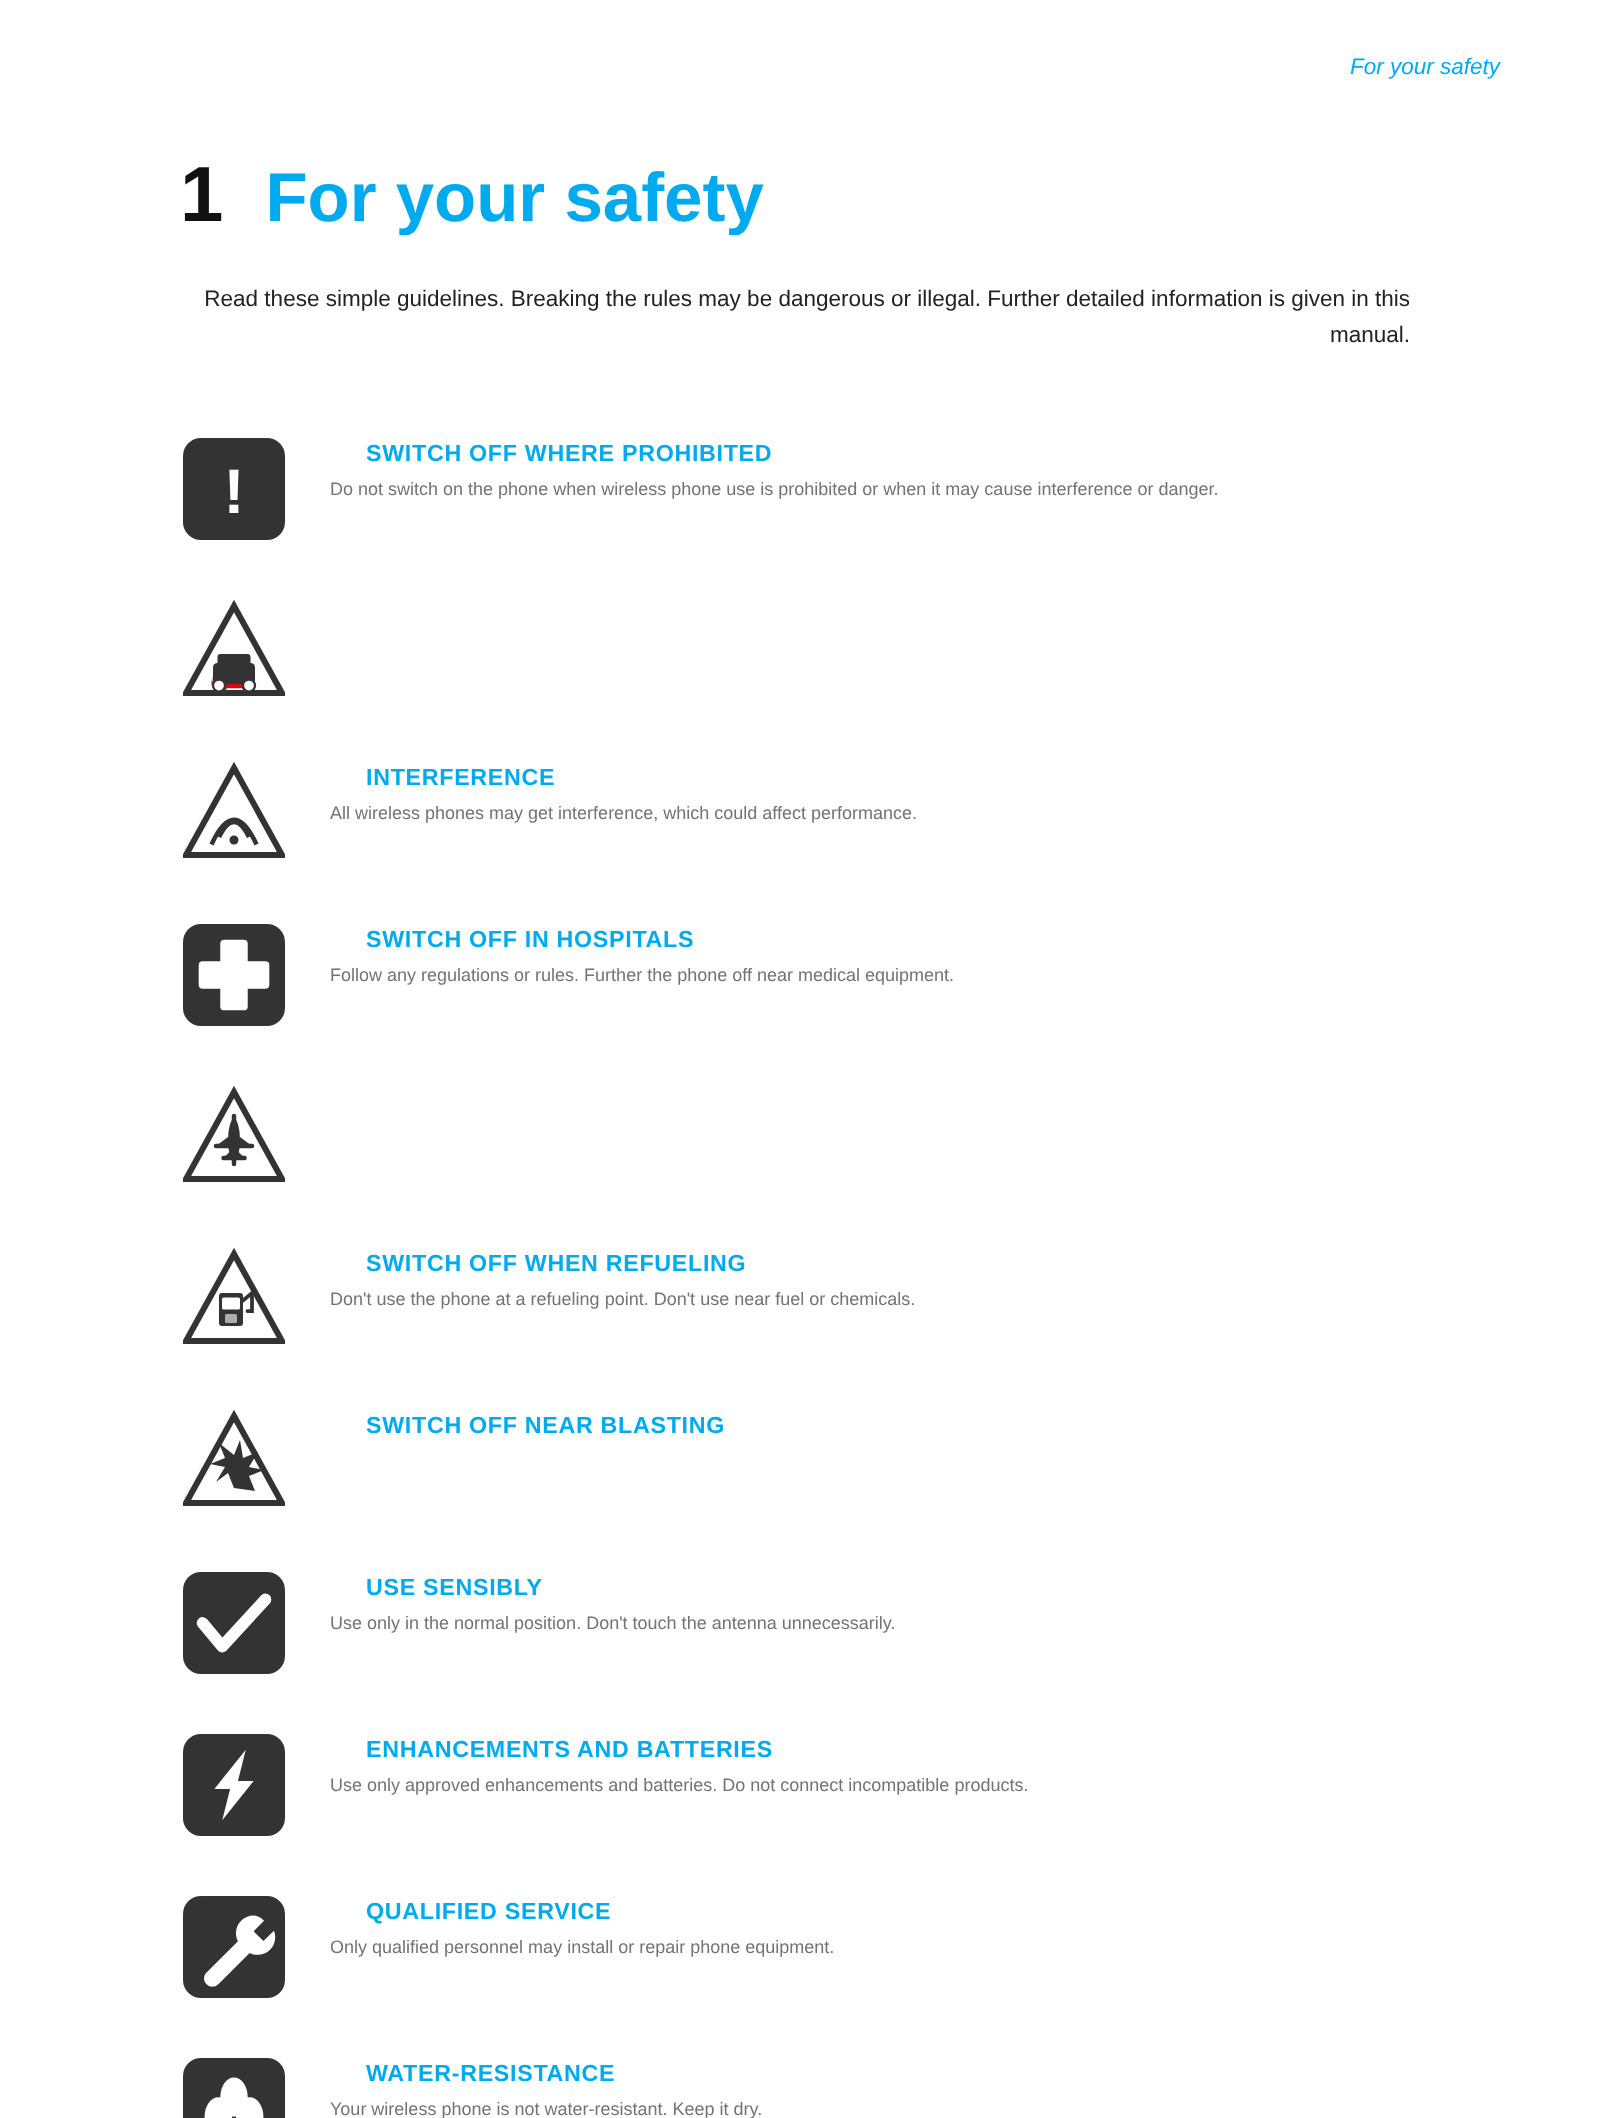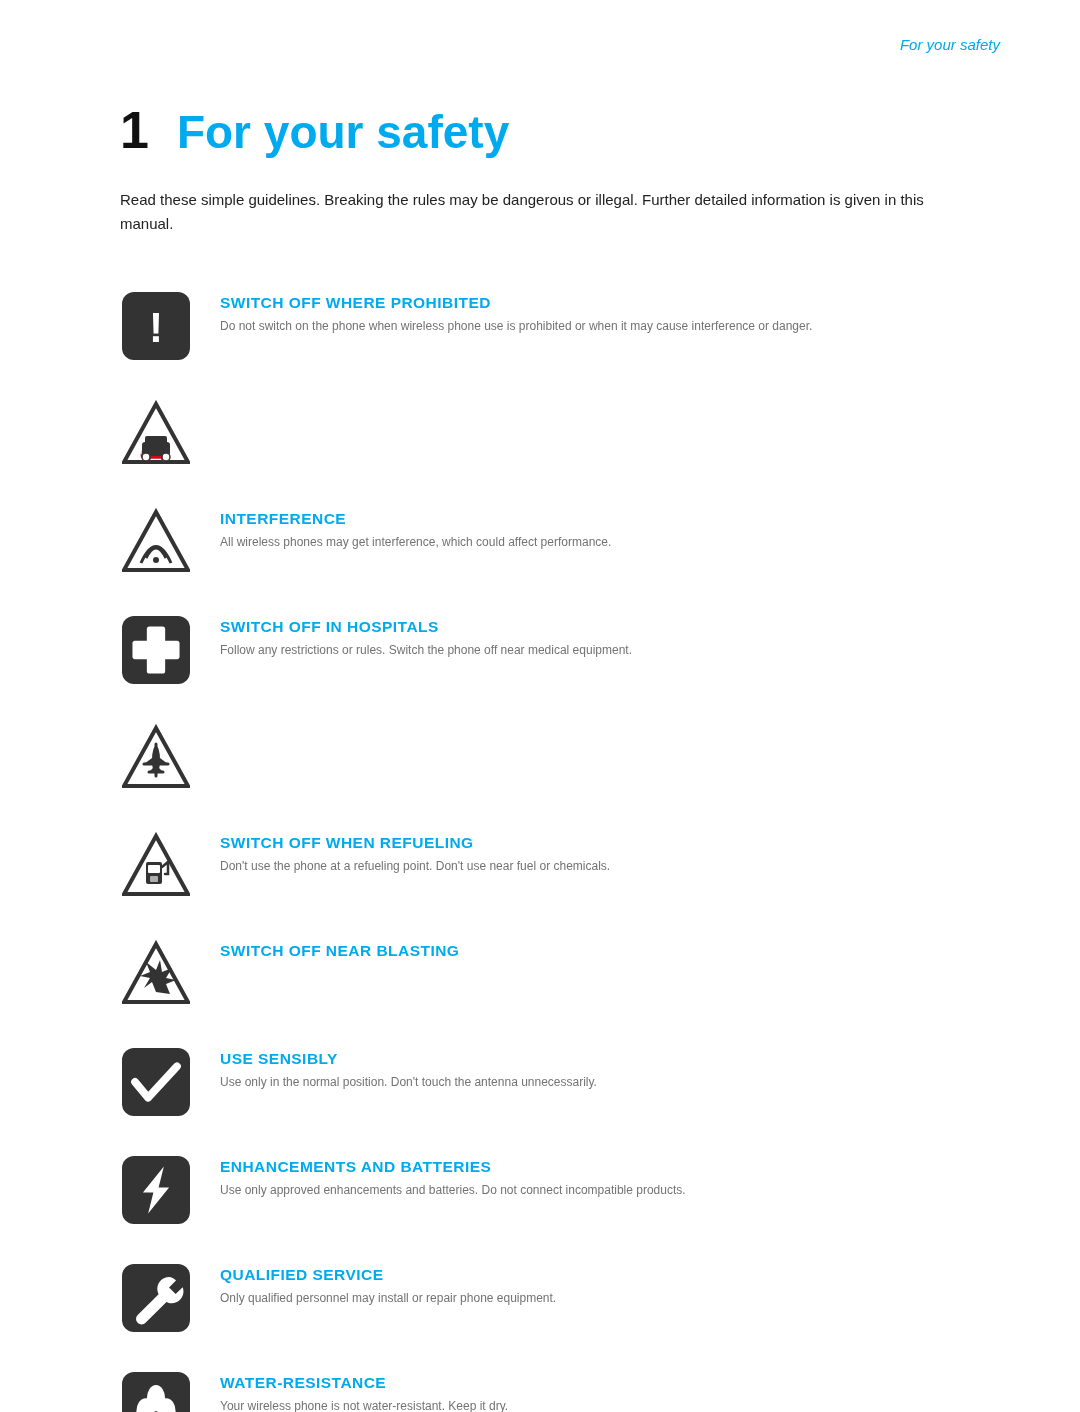--- a/index.html
+++ b/index.html
@@ -45,20 +45,21 @@
       font-weight: bold;
       color: #00aaee;
     }
 
     .intro-text {
       font-size: 15px;
       color: #222222;
       line-height: 1.6;
       margin-bottom: 36px;
       max-width: 820px;
+      text-align: right;
     }
 
     .safety-items {
       display: flex;
       flex-direction: column;
       gap: 0px;
     }
 
     .safety-item {
       display: flex;
@@ -85,20 +86,21 @@
       flex: 1;
       padding-top: 4px;
     }
 
     .item-title {
       font-size: 15.5px;
       font-weight: bold;
       color: #00aaee;
       letter-spacing: 0.03em;
       margin-bottom: 5px;
+      margin-left: 24px;
     }
 
     .item-desc {
       font-size: 12px;
       color: #737373;
       line-height: 1.55;
       max-width: 740px;
     }
 
     
@@ -174,21 +176,21 @@
     <div class="icon-box">
       <div class="rounded-square">
         <svg viewBox="0 0 52 52" width="44" height="44">
           <rect x="19" y="8" width="14" height="36" rx="2" fill="white"></rect>
           <rect x="8" y="19" width="36" height="14" rx="2" fill="white"></rect>
         </svg>
       </div>
     </div>
     <div class="item-content">
       <div class="item-title">SWITCH OFF IN HOSPITALS</div>
-      <div class="item-desc">Follow any restrictions or rules. Switch the phone off near medical equipment.</div>
+      <div class="item-desc">Follow any regulations or rules. Further the phone off near medical equipment.</div>
     </div>
   </div>
 
   <div class="safety-item">
     <div class="icon-box">
       <svg viewBox="0 0 68 68" width="68" height="68">
         <polygon points="34,4 66,62 2,62" fill="none" stroke="#333" stroke-width="4"></polygon>
 
         <path d="M34,20 L34,52 M22,40 L46,40 M27,48 L41,48" fill="none" stroke="#333" stroke-width="3" stroke-linecap="round"></path>
         <ellipse cx="34" cy="36" rx="4" ry="14" fill="#333"></ellipse>

